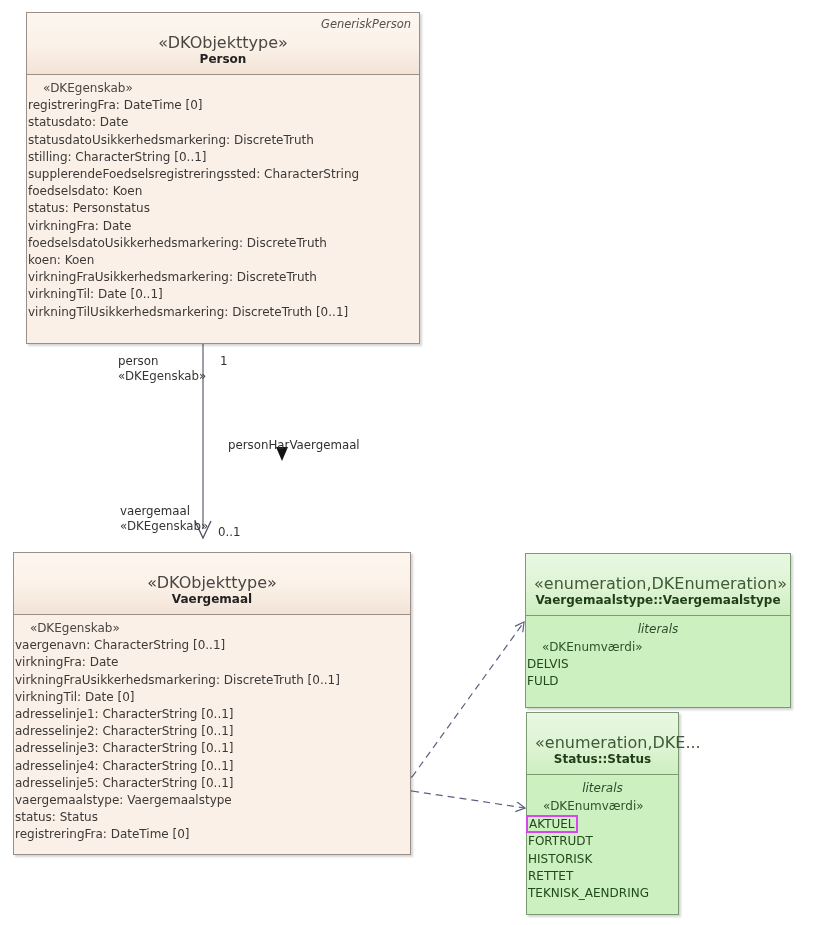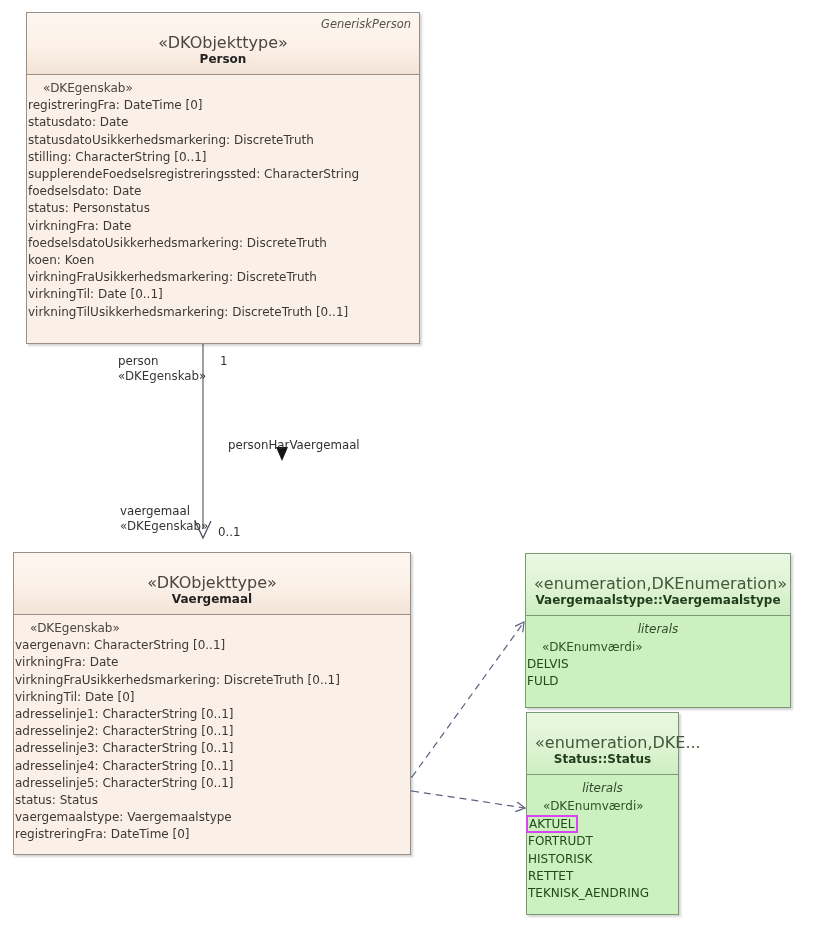--- a/index.html
+++ b/index.html
@@ -168,21 +168,21 @@
       <div class="stereotype">«DKObjekttype»</div>
       <div class="class-name">Person</div>
     </div>
     <div class="box-body" style="padding-bottom:22px;">
       <div class="feature stereo">«DKEgenskab»</div>
       <div class="feature">registreringFra: DateTime [0]</div>
       <div class="feature">statusdato: Date</div>
       <div class="feature">statusdatoUsikkerhedsmarkering: DiscreteTruth</div>
       <div class="feature">stilling: CharacterString [0..1]</div>
       <div class="feature">supplerendeFoedselsregistreringssted: CharacterString</div>
-      <div class="feature">foedselsdato: Date</div>
+      <div class="feature">foedselsdato: Koen</div>
       <div class="feature">status: Personstatus</div>
       <div class="feature">virkningFra: Date</div>
       <div class="feature">foedselsdatoUsikkerhedsmarkering: DiscreteTruth</div>
       <div class="feature">koen: Koen</div>
       <div class="feature">virkningFraUsikkerhedsmarkering: DiscreteTruth</div>
       <div class="feature">virkningTil: Date [0..1]</div>
       <div class="feature">virkningTilUsikkerhedsmarkering: DiscreteTruth [0..1]</div>
     </div>
   </div>
 
@@ -205,22 +205,22 @@
       <div class="feature stereo">«DKEgenskab»</div>
       <div class="feature">vaergenavn: CharacterString [0..1]</div>
       <div class="feature">virkningFra: Date</div>
       <div class="feature">virkningFraUsikkerhedsmarkering: DiscreteTruth [0..1]</div>
       <div class="feature">virkningTil: Date [0]</div>
       <div class="feature">adresselinje1: CharacterString [0..1]</div>
       <div class="feature">adresselinje2: CharacterString [0..1]</div>
       <div class="feature">adresselinje3: CharacterString [0..1]</div>
       <div class="feature">adresselinje4: CharacterString [0..1]</div>
       <div class="feature">adresselinje5: CharacterString [0..1]</div>
+      <div class="feature">vaergemaalstype: Vaergemaalstype</div>
       <div class="feature">status: Status</div>
-      <div class="feature">vaergemaalstype: Vaergemaalstype</div>
       <div class="feature">registreringFra: DateTime [0]</div>
     </div>
   </div>
 
   <div class="uml-box enumeration" style="left:525px; top:553px; width:266px;">
     <div class="box-header">
       <div class="stereotype">«enumeration,DKEnumeration»</div>
       <div class="class-name">Vaergemaalstype::Vaergemaalstype</div>
     </div>
     <div class="box-body" style="padding-bottom:16px;">

